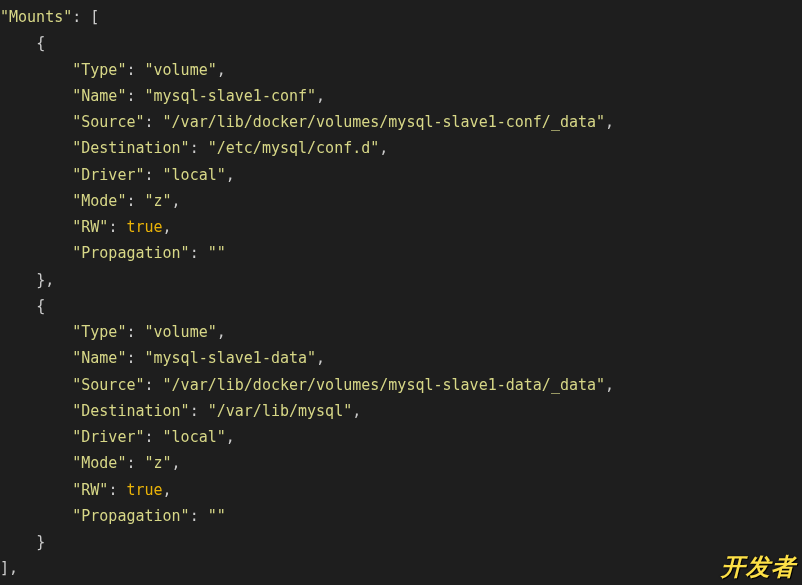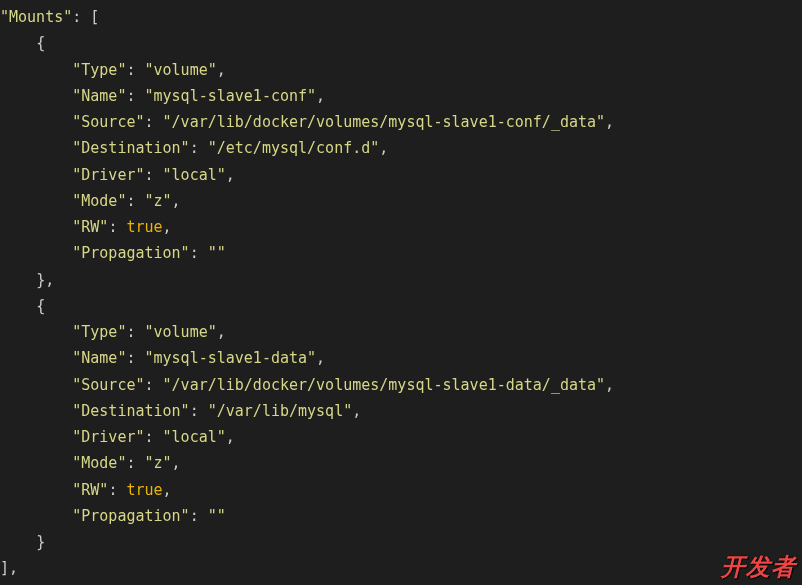--- a/index.html
+++ b/index.html
@@ -25,21 +25,21 @@
   .punct  { color: #cccccc; }  
   .bool   { color: #eab308; }  
   .watermark {
     position: absolute;
     right: 6px;
     bottom: 6px;
     font-family: "Microsoft YaHei", sans-serif;
     font-weight: bold;
     font-style: italic;
     font-size: 22px;
-    color: #ef4444;
+    color: #fde047;
     text-shadow: 0 0 2px rgba(0,0,0,0.8), 1px 1px 0 #000;
     line-height: 1.05;
     text-align: left;
     letter-spacing: 1px;
     pointer-events: none;
   }
   .watermark .cn { font-size: 24px; display:block; }
   .watermark .en { font-size: 13px; letter-spacing: 2.5px; display:block; }
 </style>
 </head>

